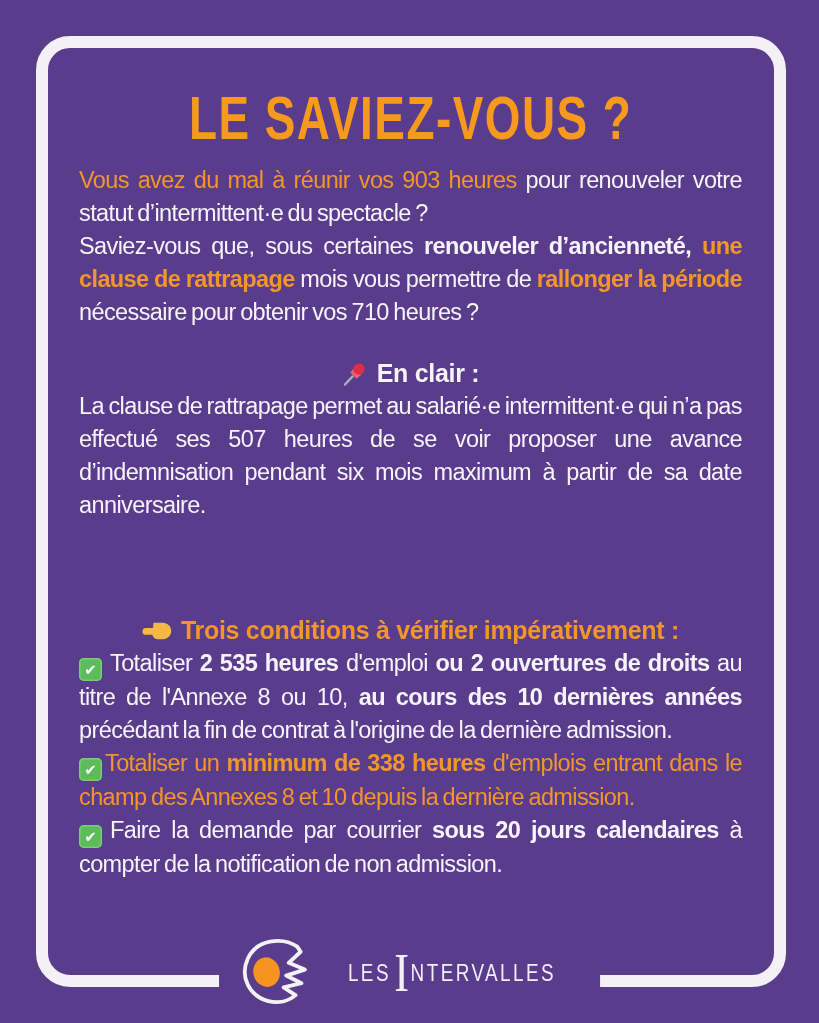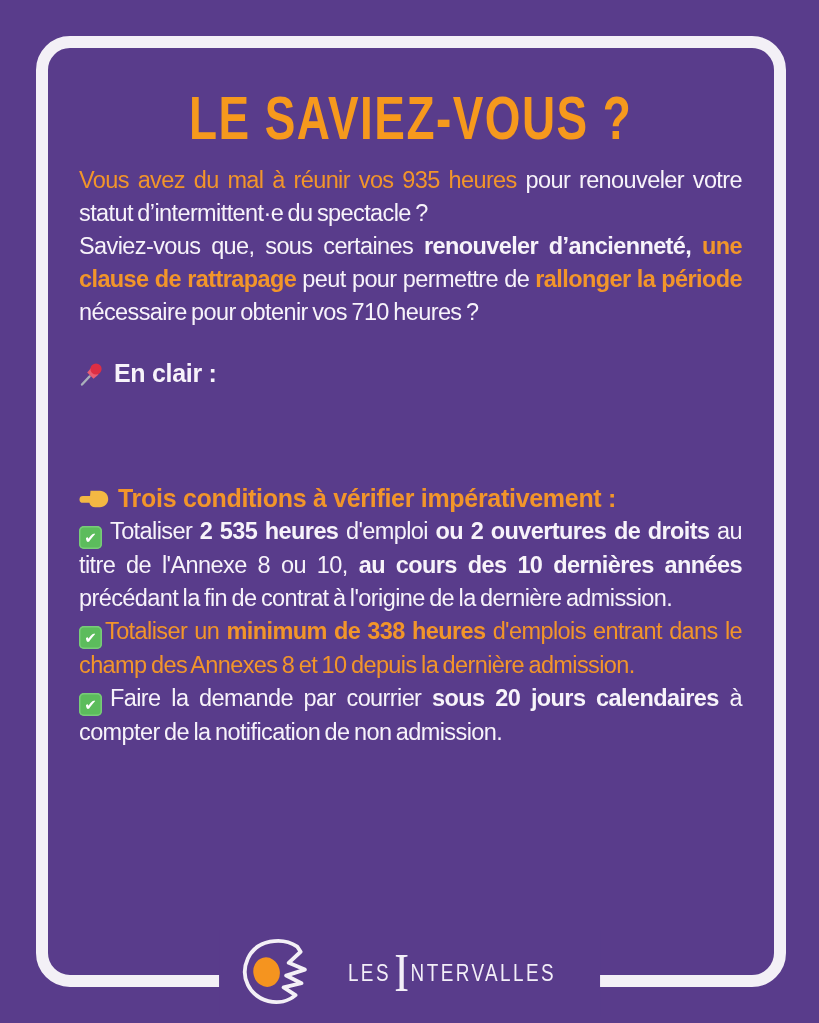--- a/index.html
+++ b/index.html
@@ -51,20 +51,21 @@
   .subhead {
     margin:28px 0 0 0;
     font-size:25px;
     line-height:33px;
     font-weight:bold;
     letter-spacing:-0.3px;
     display:flex;
     align-items:center;
     gap:9px;
     color:#f7f3fa;
+    justify-content:center;
   }
   .subhead.orange-head { margin-top:92px; color:#f2952a; }
   .icon { display:inline-flex; align-items:center; }
   .w { color:#f7f3fa; }
   .o { color:#f2952a; }
   .b { font-weight:bold; }
   .check {
     display:inline-flex;
     width:23px; height:23px;
     border-radius:5px;
@@ -117,35 +118,36 @@
 <body>
 
 <div class="canvas">
 
   <div class="frame"></div>
 
   <div class="content">
 
     <h1 class="title"><span class="title-inner">LE SAVIEZ-VOUS ?</span></h1>
 
-    <p class="para mt-intro"><span class="o">Vous avez du mal à réunir vos 935 heures</span><span class="w"> pour renouveler votre statut d’intermittent·e du spectacle ?</span></p>
+    <p class="para mt-intro"><span class="o">Vous avez du mal à réunir vos 903 heures</span><span class="w"> pour renouveler votre statut d’intermittent·e du spectacle ?</span></p>
 
-    <p class="para"><span class="w">Saviez-vous que, sous certaines </span><span class="w b">renouveler d’ancienneté,</span><span class="o b"> une clause de rattrapage</span><span class="w"> peut pour permettre de </span><span class="o b">rallonger la période</span><span class="w"> nécessaire pour obtenir vos 710 heures ?</span></p>
+    <p class="para"><span class="w">Saviez-vous que, sous certaines </span><span class="w b">renouveler d’ancienneté,</span><span class="o b"> une clause de rattrapage</span><span class="w"> mois vous permettre de </span><span class="o b">rallonger la période</span><span class="w"> nécessaire pour obtenir vos 710 heures ?</span></p>
 
     <h2 class="subhead">
       <span class="icon">
         <svg width="26" height="26" viewBox="0 0 26 26" aria-hidden="true">
           <line x1="3" y1="23.5" x2="10.5" y2="15.5" stroke="#aab0bb" stroke-width="2.4" stroke-linecap="round"></line>
           <path d="M12.5 6.5 L19.5 13.5 L14.5 17.8 L8.2 11.5 Z" fill="#ea5d72"></path>
           <circle cx="17" cy="8" r="5.6" fill="#dd2e44"></circle>
         </svg>
       </span>
       <span>En clair :</span>
     </h2>
 
+    <p class="para w">La clause de rattrapage permet au salarié·e intermittent·e qui n’a pas effectué ses 507 heures de se voir proposer une avance d’indemnisation pendant six mois maximum à partir de sa date anniversaire.</p>
 
     <h2 class="subhead orange-head">
       <span class="icon">
         <svg width="30" height="22" viewBox="0 0 30 22" aria-hidden="true">
           <rect x="0.5" y="8" width="17" height="6.8" rx="3.4" fill="#f4b843"></rect>
           <path d="M11.5 2.8 h9.3 c4.9 0 8.4 3.8 8.4 8.3 c0 4.6 -3.5 8.2 -8.4 8.2 h-4.6 c-3.2 0 -5.4 -1.9 -5.8 -4.6 z" fill="#f4b843"></path>
         </svg>
       </span>
       <span>Trois conditions à vérifier impérativement :</span>
     </h2>

